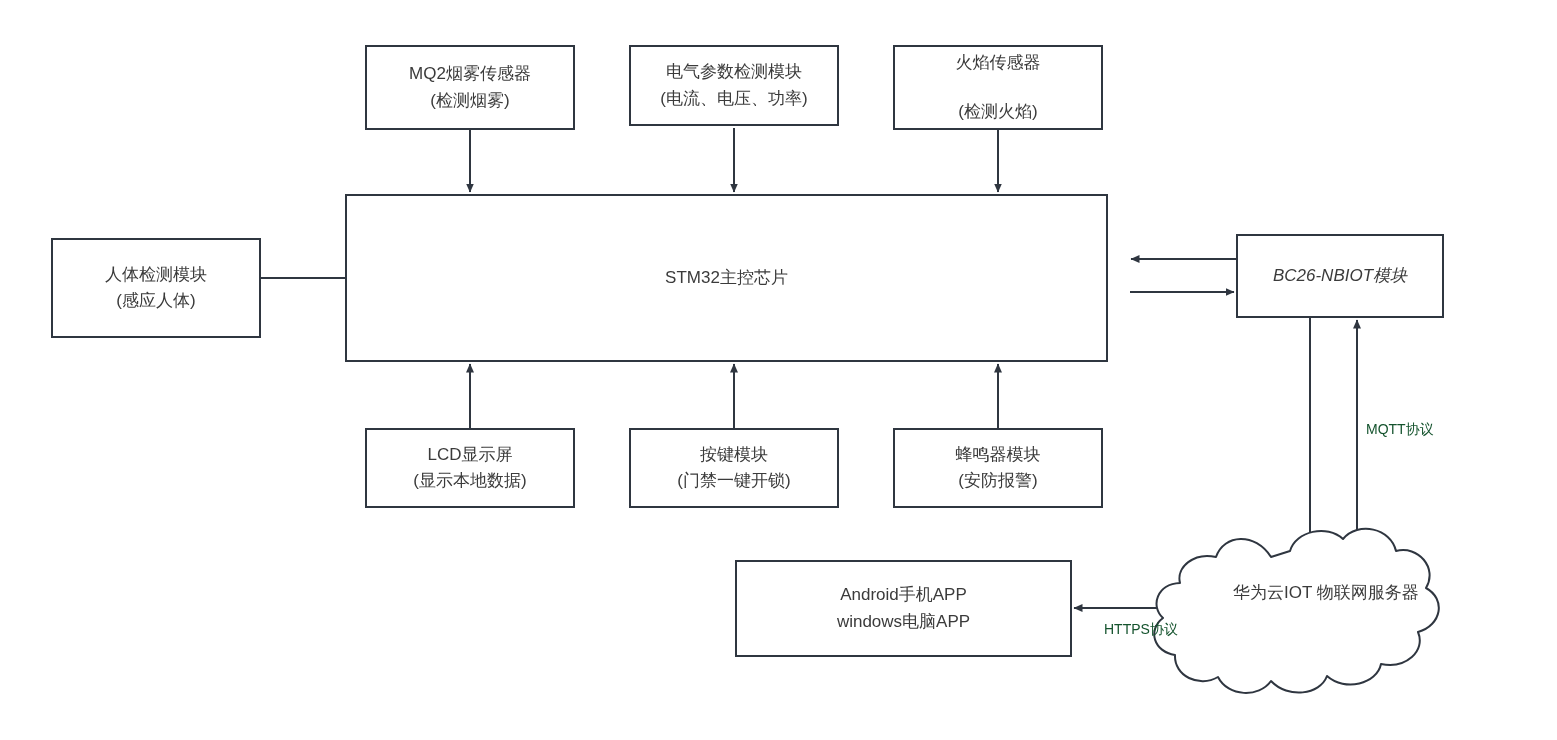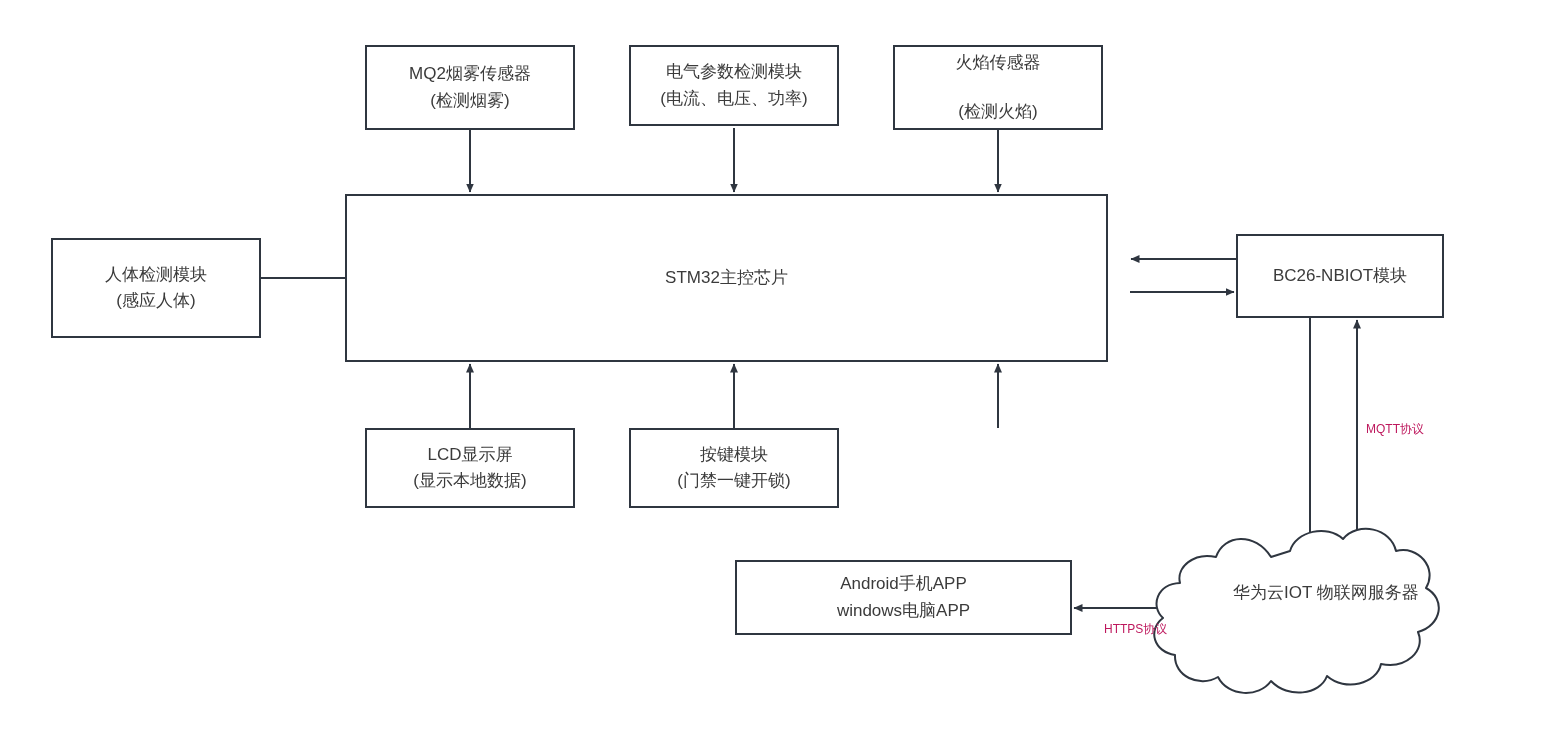--- a/index.html
+++ b/index.html
@@ -27,22 +27,22 @@
     justify-content: center;
     color: #3b3b3b;
     font-size: 17px;
     line-height: 1.55;
     text-align: center;
     white-space: nowrap;
   }
   .node .ln { display: block; }
   .edge-label {
     position: absolute;
-    color: #be185d;
-    font-size: 12px;
+    color: #14532d;
+    font-size: 14px;
     white-space: nowrap;
   }
   svg.wires {
     position: absolute;
     left: 0;
     top: 0;
     width: 1557px;
     height: 740px;
     overflow: visible;
   }
@@ -135,26 +135,30 @@
   <div class="node" style="left:365px; top:428px; width:210px; height:80px;">
     <span class="ln">LCD显示屏</span>
     <span class="ln">(显示本地数据)</span>
   </div>
 
   <div class="node" style="left:629px; top:428px; width:210px; height:80px;">
     <span class="ln">按键模块</span>
     <span class="ln">(门禁一键开锁)</span>
   </div>
 
+  <div class="node" style="left:893px; top:428px; width:210px; height:80px;">
+    <span class="ln">蜂鸣器模块</span>
+    <span class="ln">(安防报警)</span>
+  </div>
 
-  <div class="node" style="left:1236px; top:234px; width:208px; height:84px;">
+  <div class="node" style="left:1236px; top:234px; width:208px; height:84px;font-style:italic;">
     <span class="ln">BC26-NBIOT模块</span>
   </div>
 
-  <div class="node" style="left:735px; top:560px; width:337px; height:75px;">
+  <div class="node" style="left:735px; top:560px; width:337px; height:97px;">
     <span class="ln">Android手机APP</span>
     <span class="ln">windows电脑APP</span>
   </div>
 
   <div class="cloud-label" style="left:1233px; top:580px; width:170px;">
     <span class="ln">华为云IOT</span>
     <span class="ln">物联网服务器</span>
   </div>
 
   <div class="edge-label" style="left:1366px; top:421px;">MQTT协议</div>

